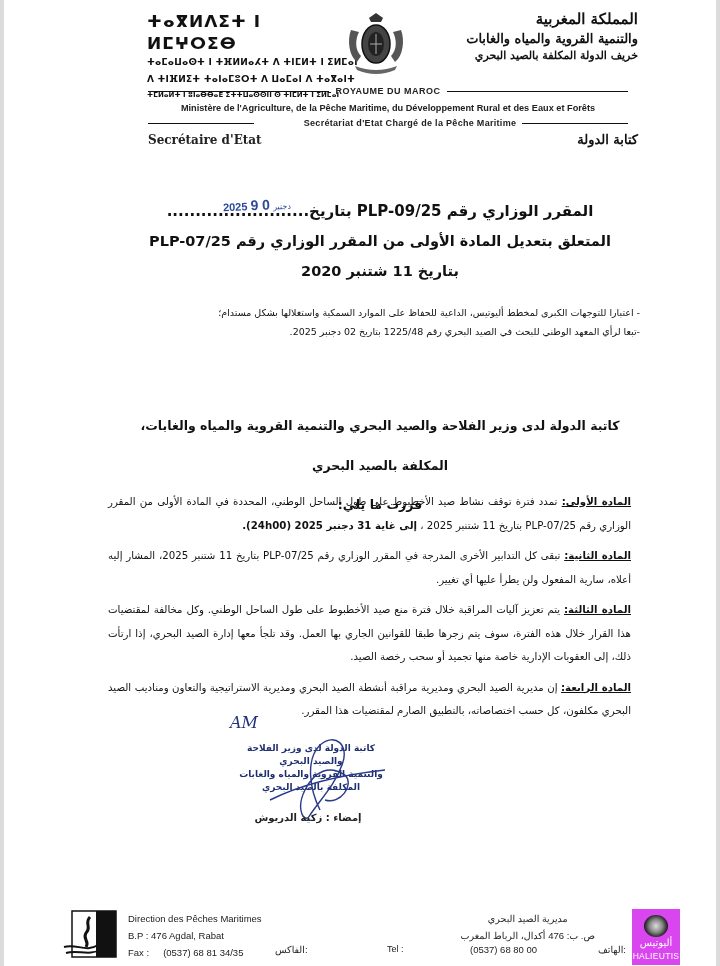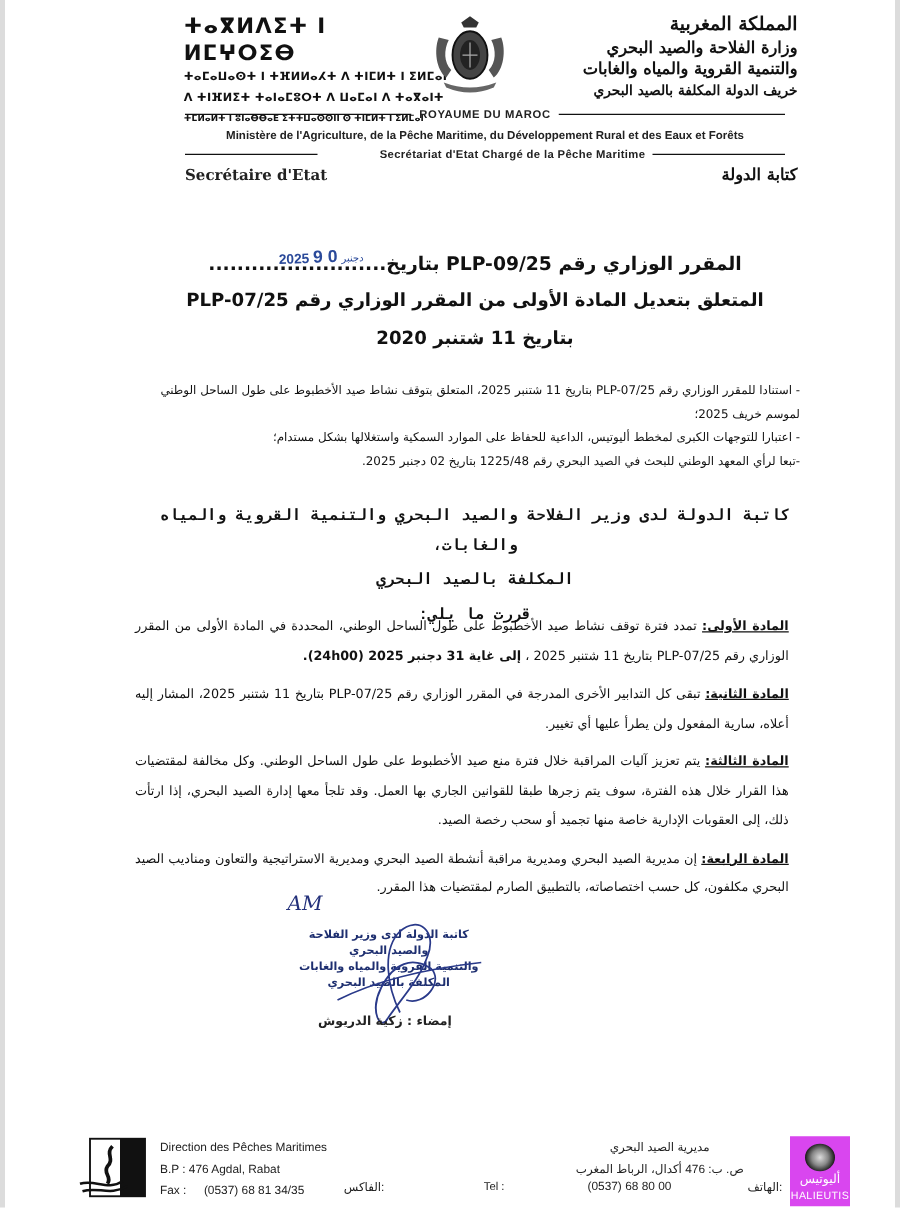--- a/index.html
+++ b/index.html
@@ -44,21 +44,21 @@
   .stamp .d { font-size:14px; }
   .stamp .m { font-size:8px; font-weight:normal; }
   .title-line2 { font-size:14.5px; line-height:30px; }
   .title-line3 { font-size:14.5px; line-height:30px; }
 
   
   .preamble { position:absolute; left:100px; top:303px; width:540px; direction:rtl; text-align:right; font-size:9.5px; line-height:19px; }
   .preamble p { margin:0; }
 
   .decider { position:absolute; left:100px; top:398px; width:560px; direction:rtl; text-align:center; font-weight:bold; font-size:12.5px; line-height:23.5px; }
-  .decider p { margin:4px;font-family:Liberation Mono, monospace; }
+  .decider p { margin:16px; }
 
   
   .articles { position:absolute; left:108px; top:490px; width:523px; direction:rtl; text-align:justify; font-size:10.2px; line-height:23.5px; }
   .articles p { margin:0 0 7px 0; }
   .articles .lbl { font-weight:bold; text-decoration:underline; }
   .articles .bold { font-weight:bold; }
 
   
   .initials { position:absolute; left:230px; top:713px; font-family:"DejaVu Serif", serif; font-style:italic; font-size:16px; color:#23307a; }
   .sig-stamp { position:absolute; left:236px; top:742px; width:150px; direction:rtl; text-align:center; color:#1e2f70; font-weight:bold; font-size:9px; line-height:13px; }
@@ -102,21 +102,20 @@
   <ellipse cx="31" cy="32" rx="14" ry="19" fill="#444" stroke="#111" stroke-width="1.5"></ellipse>
   <ellipse cx="31" cy="32" rx="8" ry="12" fill="#222"></ellipse>
   <path d="M31 22 L31 42 M25 32 L37 32" stroke="#aaa" stroke-width="1"></path>
   <path d="M6 18 C2 28 4 44 12 50 L16 44 C10 38 10 28 14 20 Z" fill="#555"></path>
   <path d="M56 18 C60 28 58 44 50 50 L46 44 C52 38 52 28 48 20 Z" fill="#555"></path>
   <path d="M10 54 Q31 62 52 54 L50 58 Q31 66 12 58 Z" fill="#666"></path>
 </svg>
 
 <div class="ar-head">
   <div class="a1">المملكة المغربية</div>
-  <div class="a2">وزارة الفلاحة والصيد البحري</div>
   <div class="a2">والتنمية القروية والمياه والغابات</div>
   <div class="a3">خريف الدولة المكلفة بالصيد البحري</div>
 </div>
 
 <div class="rule-row royaume">
   <div class="line"></div>
   <span>ROYAUME DU MAROC</span>
   <div class="line"></div>
 </div>
 <div class="ministere">Ministère de l'Agriculture, de la Pêche Maritime, du Développement Rural et des Eaux et Forêts</div>
@@ -135,21 +134,20 @@
       <span>2025</span>
       <span class="m">دجنبر</span>
       <span class="d">0 9</span>
     </span>
   </div>
   <div class="title-line2">المتعلق بتعديل المادة الأولى من المقرر الوزاري رقم PLP-07/25</div>
   <div class="title-line3">بتاريخ 11 شتنبر 2020</div>
 </div>
 
 <div class="preamble">
-  <p>- استنادا للمقرر الوزاري رقم PLP-07/25 بتاريخ 11 شتنبر 2025، المتعلق بتوقف نشاط صيد الأخطبوط على طول الساحل الوطني لموسم خريف 2025؛</p>
   <p>- اعتبارا للتوجهات الكبرى لمخطط أليوتيس، الداعية للحفاظ على الموارد السمكية واستغلالها بشكل مستدام؛</p>
   <p>-تبعا لرأي المعهد الوطني للبحث في الصيد البحري رقم 1225/48 بتاريخ 02 دجنبر 2025.</p>
 </div>
 
 <div class="decider">
   <p>كاتبة الدولة لدى وزير الفلاحة والصيد البحري والتنمية القروية والمياه والغابات،</p>
   <p>المكلفة بالصيد البحري</p>
   <p>قررت ما يلي:</p>
 </div>
 

